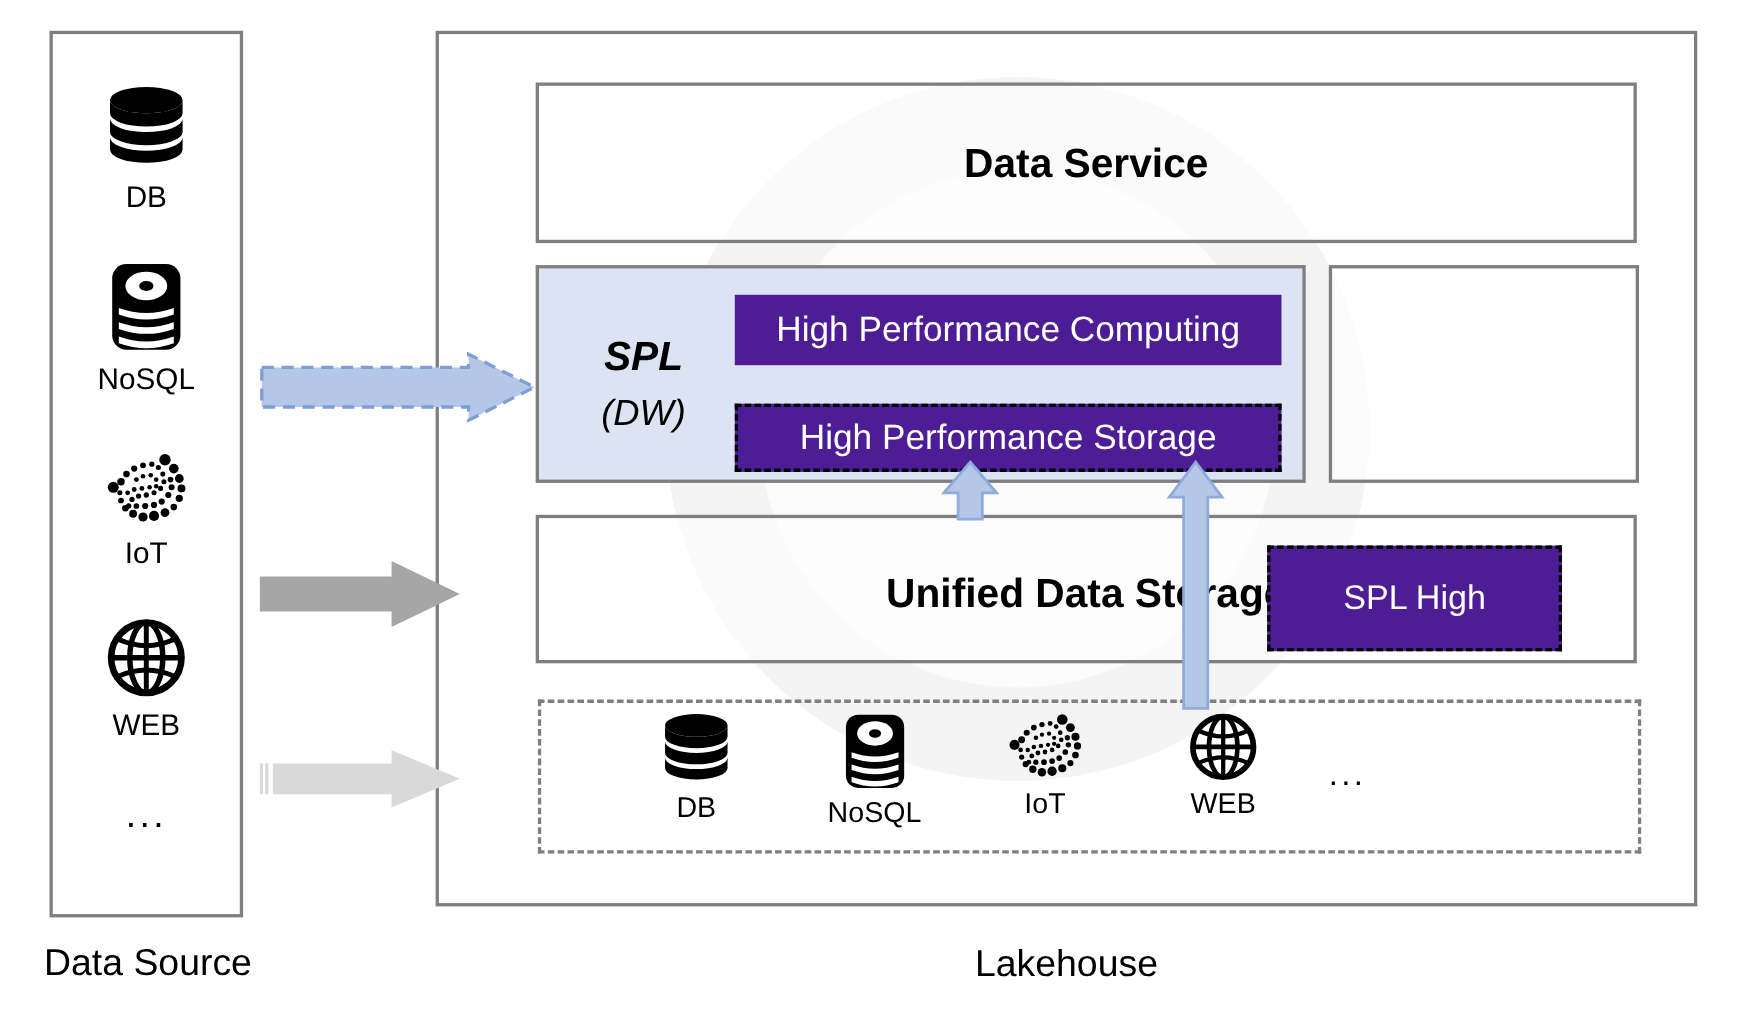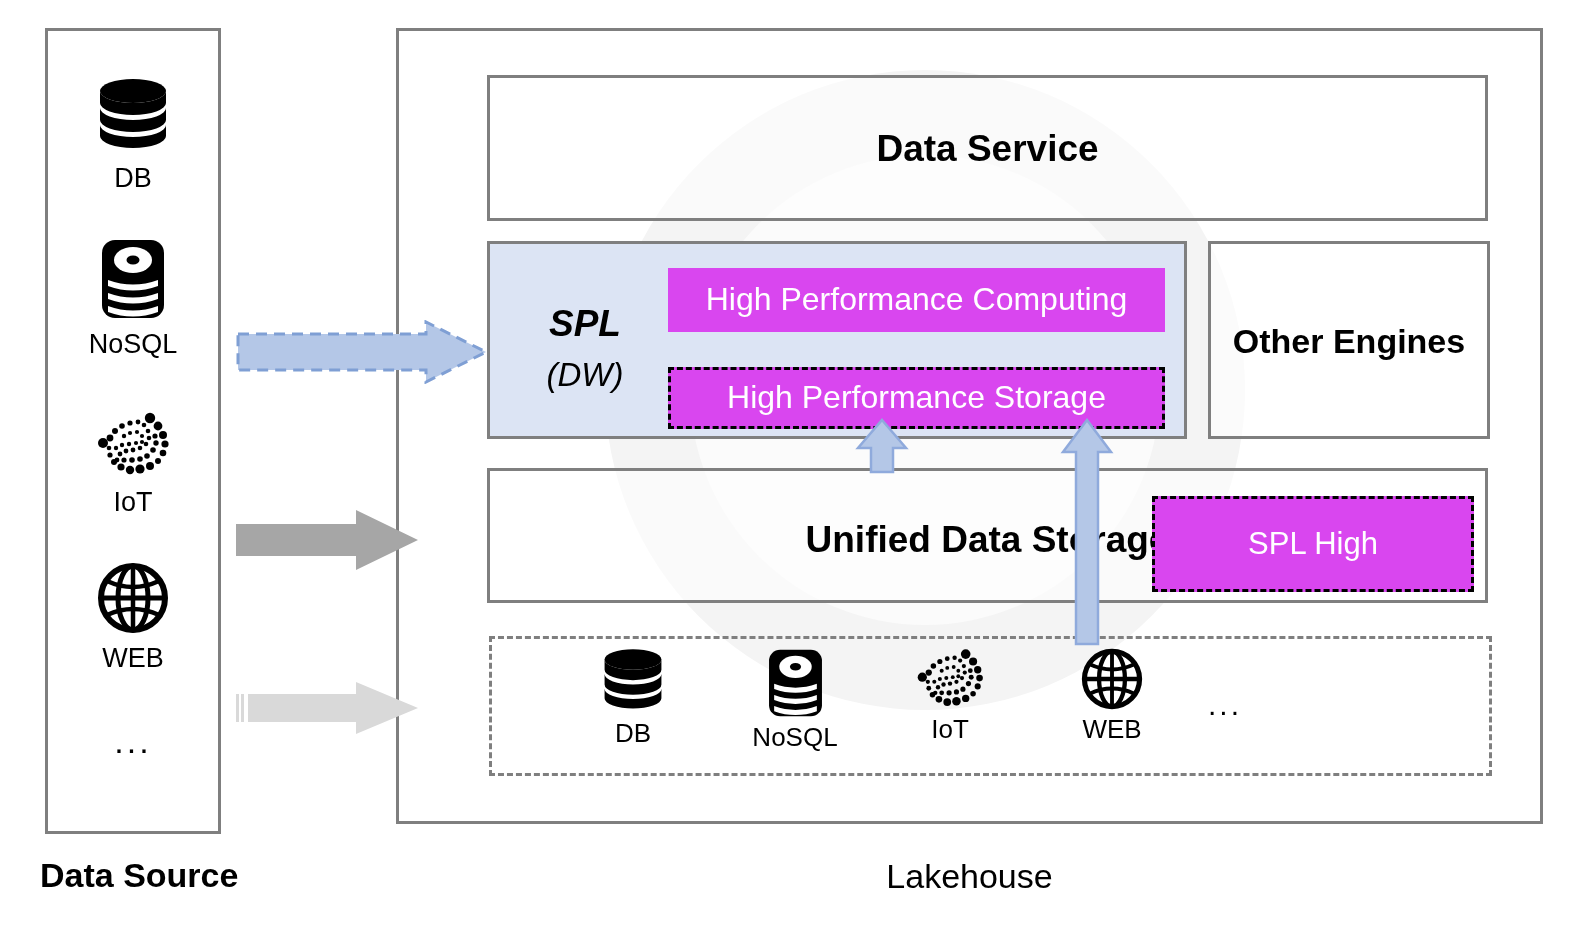--- a/index.html
+++ b/index.html
@@ -100,21 +100,21 @@
     text-align: center;
     z-index: 4;
     line-height: 1.0;
     font-style: italic;
   }
   .spl-label .main { font-weight: bold; font-size: 37px; display:block; }
   .spl-label .sub  { font-weight: normal; font-size: 33px; display:block; margin-top: 16px;}
 
   .blue-box {
     position: absolute;
-    background: #d946ef;
+    background: #4c1d95;
     color: #ffffff;
     display: flex;
     align-items: center;
     justify-content: center;
     box-sizing: border-box;
     z-index: 4;
     font-size: 32px;
     text-align: center;
     line-height: 1.18;
   }
@@ -138,21 +138,21 @@
     z-index: 4;
   }
 
   .sec-uds {
     left: 487px; top: 468px; width: 1001px; height: 135px;
     background: rgba(255,255,255,0.55);
   }
   .uds-title { top: 519px; left: 487px; width: 1001px; }
 
   .spl-hps-box {
-    left: 1152px; top: 496px; width: 322px; height: 96px;
+    left: 1152px; top: 496px; width: 268px; height: 96px;
     border: 3px dashed #000;
     font-size: 31px;
   }
 
   .sec-bottom {
     left: 489px; top: 636px; width: 1003px; height: 140px;
     background: transparent;
   }
 
   
@@ -292,21 +292,20 @@
 
   <div class="panel sec-spl"></div>
   <div class="spl-label">
     <span class="main">SPL</span>
     <span class="sub">(DW)</span>
   </div>
   <div class="blue-box hpc-box">High Performance Computing</div>
   <div class="blue-box hps-box">High Performance Storage</div>
 
   <div class="panel sec-other"></div>
-  <div class="other-title">Other Engines</div>
 
   <div class="panel sec-uds"></div>
   <div class="sec-title uds-title">Unified Data Storage</div>
 
   <div class="blue-box spl-hps-box">
     <div>
       <div>SPL High</div>
     </div>
   </div>
 
@@ -423,16 +422,16 @@
   </svg>
 
   <svg class="arrow" style="left:855px; top:418px;" width="54" height="56">
     <path d="M27 2 L51 30 H38 V54 H16 V30 H3 Z" fill="#b4c7e7" stroke="#8faadc" stroke-width="2.5"></path>
   </svg>
 
   <svg class="arrow" style="left:1060px; top:418px;" width="54" height="228">
     <path d="M27 2 L51 34 H38 V226 H16 V34 H3 Z" fill="#b4c7e7" stroke="#8faadc" stroke-width="2.5"></path>
   </svg>
 
-  <div style="position:absolute; left:40px; top:856px; font-size:34px; font-weight:bold; z-index:6;">Data Source</div>
+  <div style="position:absolute; left:40px; top:856px; font-size:34px; font-weight:normal; z-index:6;">Data Source</div>
   <div style="position:absolute; left:396px; top:857px; width:1147px; text-align:center; font-size:34px; font-weight:normal; z-index:6;">Lakehouse</div>
 
 </div>
 
 </body></html>

